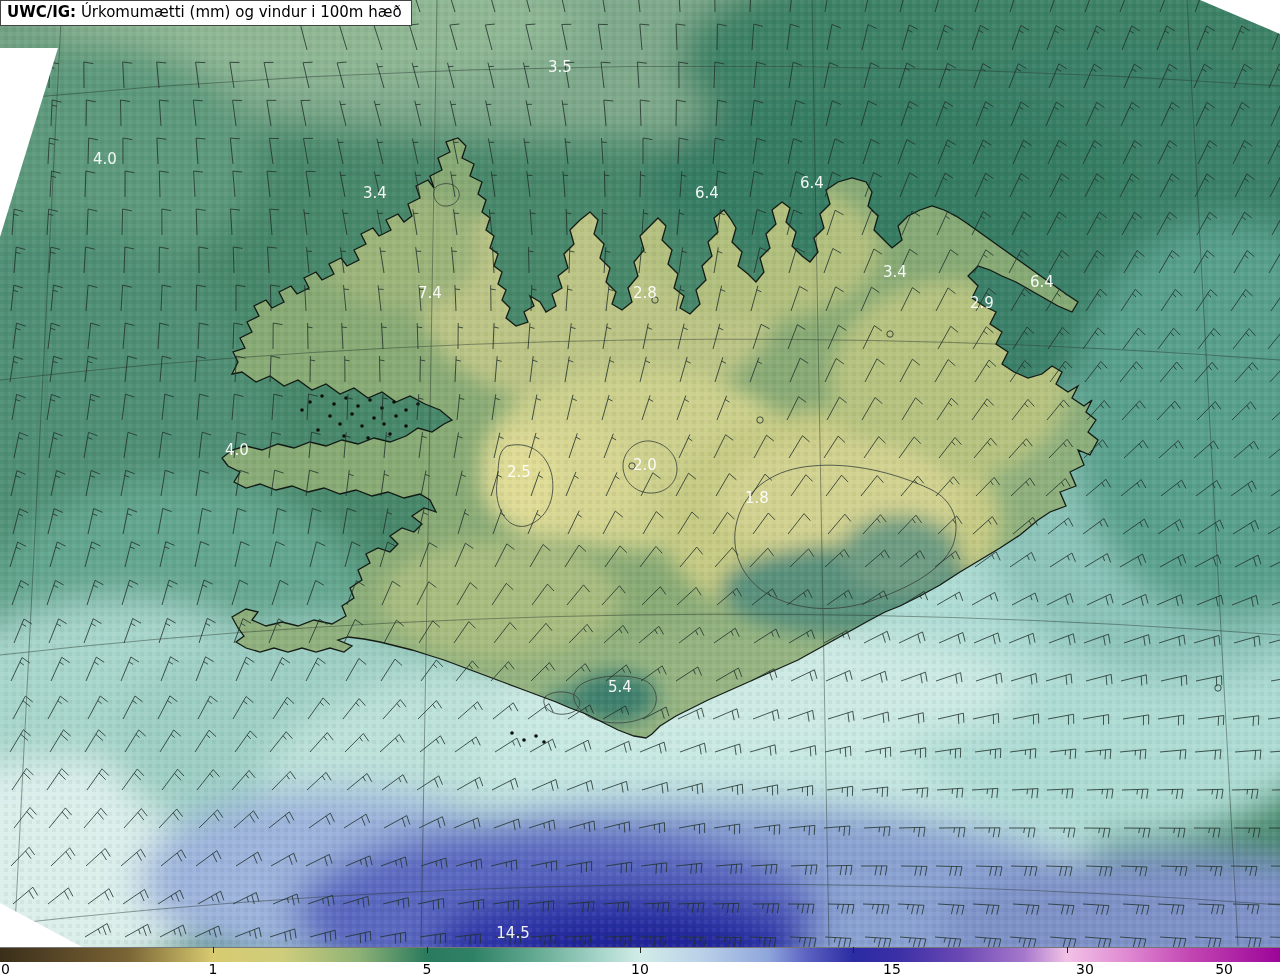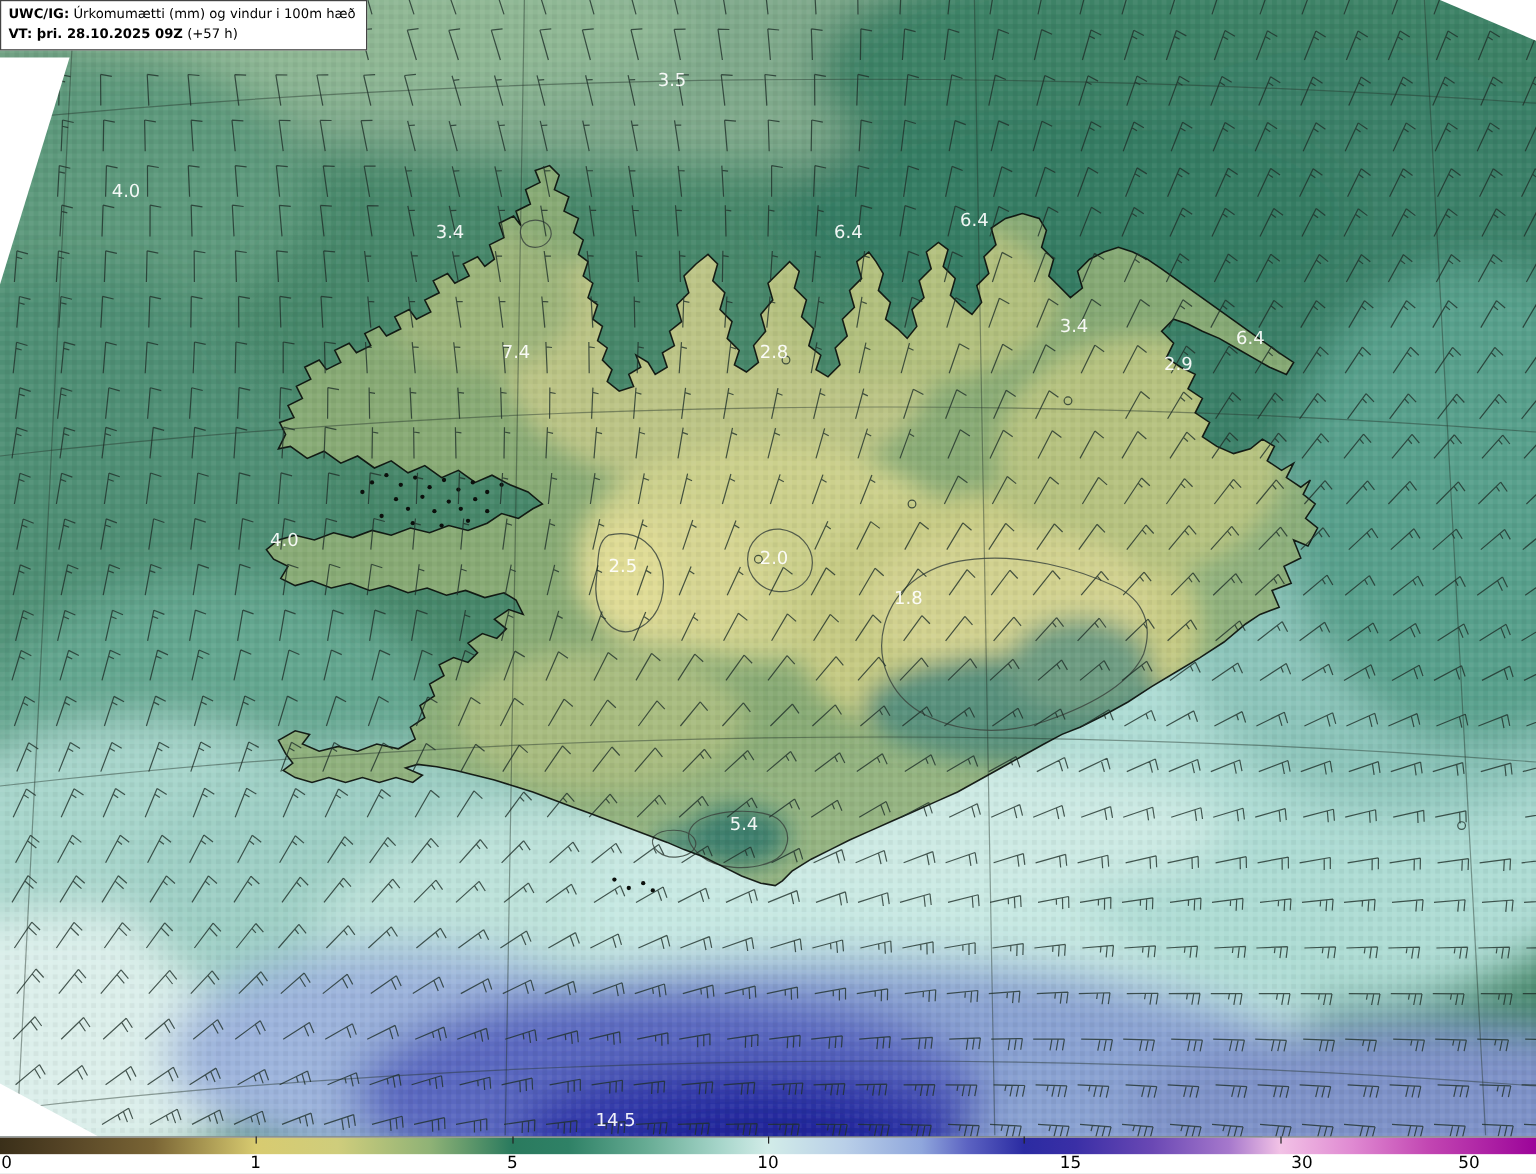--- a/index.html
+++ b/index.html
@@ -1,21 +1,21 @@
 <!DOCTYPE html>
 <html><head>
 <meta charset="utf-8">
 <style>
   html,body{margin:0;padding:0;background:#fff;}
   #app{position:relative;width:1280px;height:978px;overflow:hidden;
        font-family:"DejaVu Sans","Liberation Sans",sans-serif;}
   #mapwrap{position:absolute;left:0;top:0;width:1052px;height:947px;background:#47876a;}
   #mapsvg{display:block}
   .titlebox{position:absolute;left:0;top:0;background:#fff;border:1px solid #444;
-            padding:3px 9px 4px 6px;font-size:11px;line-height:16.5px;color:#000;z-index:30;}
+            padding:3px 9px 4px 6px;font-size:15px;line-height:16.5px;color:#000;z-index:30;}
   .titlebox .b{font-weight:bold}
   #colorbar{position:absolute;left:0;top:947px;width:1280px;height:15px;border-top:1px solid #777;box-sizing:border-box;}
   #cbticks{position:absolute;left:0;top:947px;width:1280px;height:15px;pointer-events:none;}
   .cbtick{position:absolute;top:0;width:1px;height:6px;background:#222;}
   #cblabels{position:absolute;left:0;top:962px;width:1280px;height:16px;background:#fff;
             font-size:14px;color:#000;}
   .cblab{position:absolute;top:0;transform:translateX(-50%);line-height:15px;}
   .cblab.first{transform:none;left:1px;}
   .cblab.last{transform:translateX(-100%);}
   svg text.maplab{fill:#ffffff;fill-opacity:.93;font-family:"DejaVu Sans","Liberation Sans",sans-serif;
@@ -1044,21 +1044,20 @@
           <text x="645" y="470" class="maplab">2.0</text>
           <text x="757" y="503" class="maplab">1.8</text>
           <text x="620" y="692" class="maplab">5.4</text>
           <text x="513" y="938" class="maplab">14.5</text>
         </g>
       </svg>
   </div>
 
   <div class="titlebox">
     <div><span class="b">UWC/IG:</span> <span>Úrkomumætti (mm) og vindur i 100m hæð</span></div>
-    <div><span class="b"><span>VT:</span> <span>þri. 28.10.2025 09Z</span></span> <span>(+57 h)</span></div>
   </div>
 
   <div id="colorbar" style="background: linear-gradient(to right, rgb(58, 47, 25) 0%, rgb(84, 67, 37) 4%, rgb(122, 101, 53) 10%, rgb(216, 203, 112) 16.67%, rgb(207, 205, 124) 22%, rgb(143, 178, 118) 28%, rgb(42, 122, 94) 33.33%, rgb(47, 129, 102) 37%, rgb(102, 171, 147) 42%, rgb(168, 214, 203) 47%, rgb(210, 236, 232) 50%, rgb(185, 207, 232) 55%, rgb(143, 166, 220) 60%, rgb(92, 99, 194) 63%, rgb(43, 43, 162) 66.67%, rgb(58, 47, 166) 70%, rgb(106, 72, 180) 75%, rgb(166, 120, 204) 80%, rgb(242, 194, 230) 83.33%, rgb(224, 138, 210) 88%, rgb(194, 70, 178) 93%, rgb(156, 4, 153) 100%);"></div>
   <div id="cbticks">
       <div class="cbtick" style="left: 213px;"></div>
       <div class="cbtick" style="left: 427px;"></div>
       <div class="cbtick" style="left: 640px;"></div>
       <div class="cbtick" style="left: 853px;"></div>
       <div class="cbtick" style="left: 1067px;"></div>
     </div>

